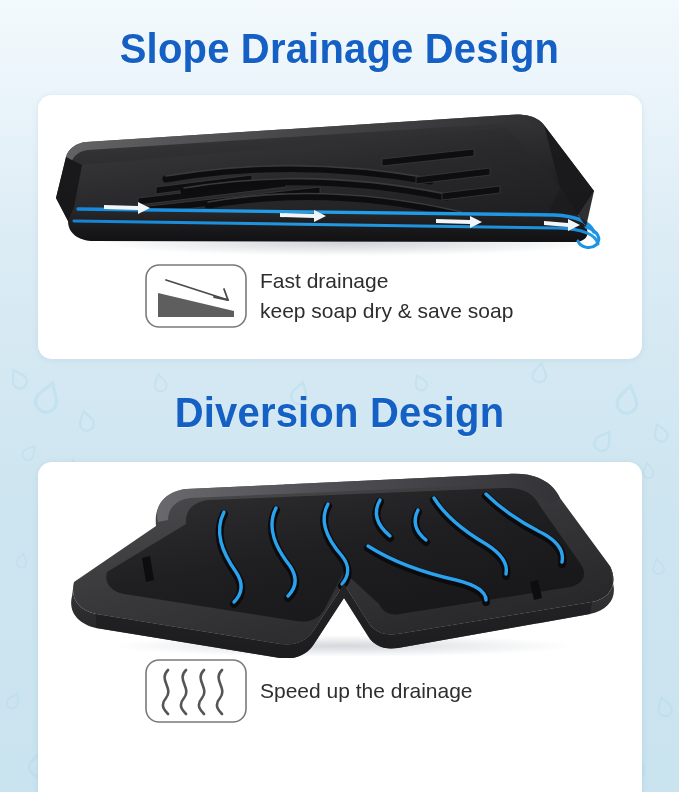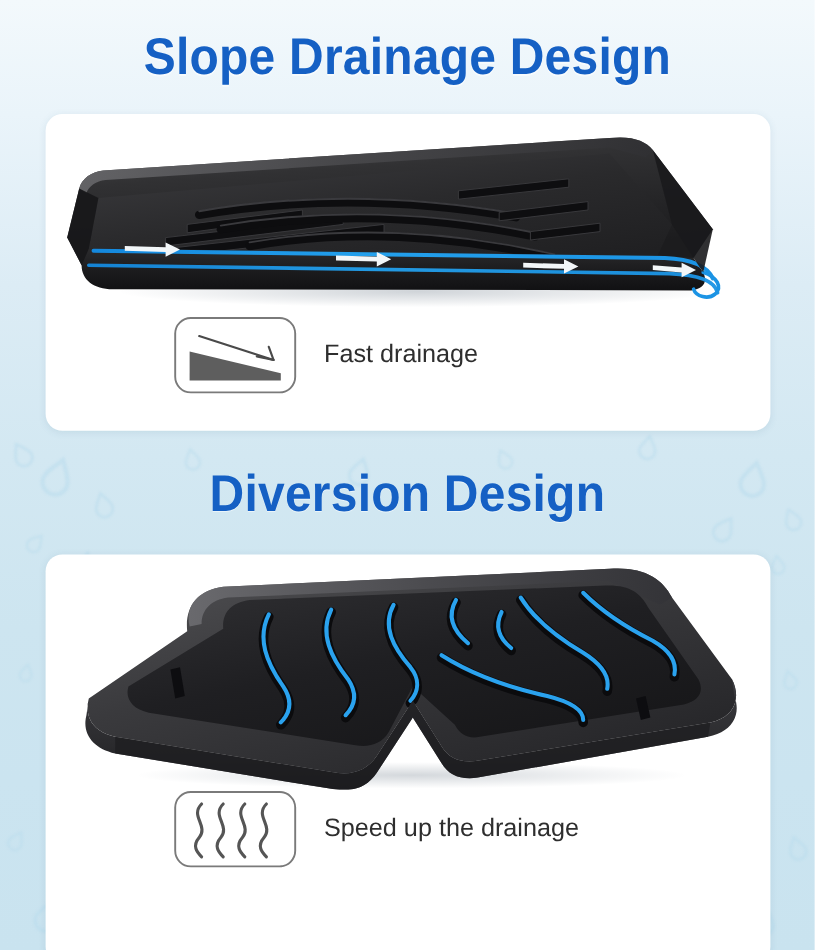--- a/index.html
+++ b/index.html
@@ -75,21 +75,21 @@
     width: 604px;
   }
   #photo-slope { height: 168px; }
   #photo-diversion { height: 196px; }
 
   
   .caption-row {
     position: absolute;
     display: flex;
     align-items: center;
-    gap: 22px;
+    gap: 12px;
   }
   #caption-slope {
     left: 106px;
     top: 168px;
   }
   #caption-diversion {
     left: 106px;
     top: 196px;
   }
   .caption-icon {
@@ -243,20 +243,21 @@
 
     <div class="caption-row" id="caption-slope">
       <svg class="caption-icon" viewBox="0 0 104 66">
         <rect x="2" y="2" width="100" height="62" rx="13" ry="13" fill="#ffffff" stroke="#7a7a7a" stroke-width="1.6"></rect>
         <path d="M14,54 L14,30 L90,48 L90,54 Z" fill="#5e5e5e"></path>
         <path d="M22,17 L84,37" fill="none" stroke="#4a4a4a" stroke-width="1.8" stroke-linecap="round"></path>
         <path d="M84,37 L70,34 M84,37 L80,26" fill="none" stroke="#4a4a4a" stroke-width="1.8" stroke-linecap="round"></path>
       </svg>
       <div class="caption-text">
         <span class="line">Fast drainage</span>
+        <span class="line">keep soap dry &amp; save soap</span>
       </div>
     </div>
   </div>
 
   <div class="section-title" id="title-diversion">Diversion Design</div>
 
   <div class="card" id="card-diversion">
 
     <svg class="photo" id="photo-diversion" viewBox="0 0 604 196" preserveAspectRatio="xMidYMid meet">
       <defs>

